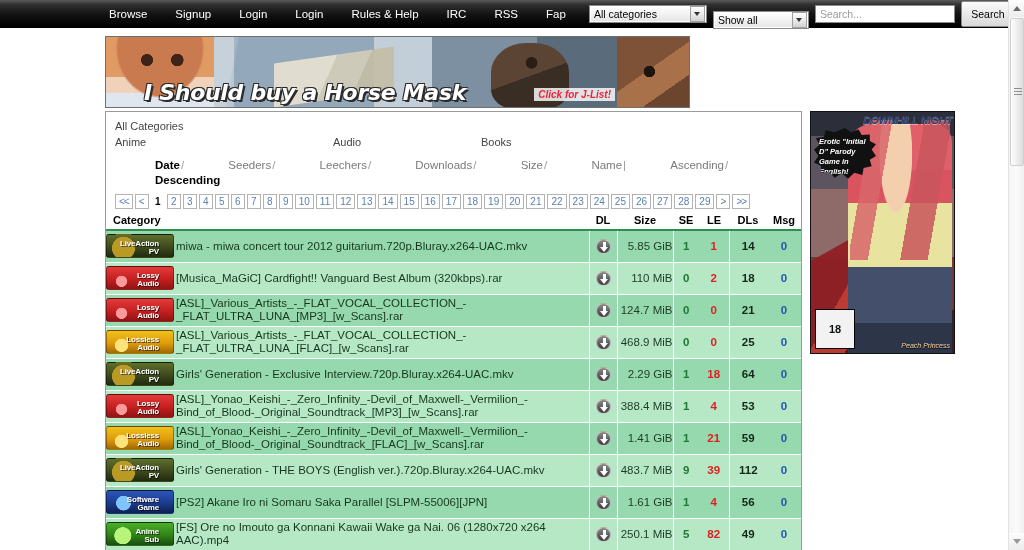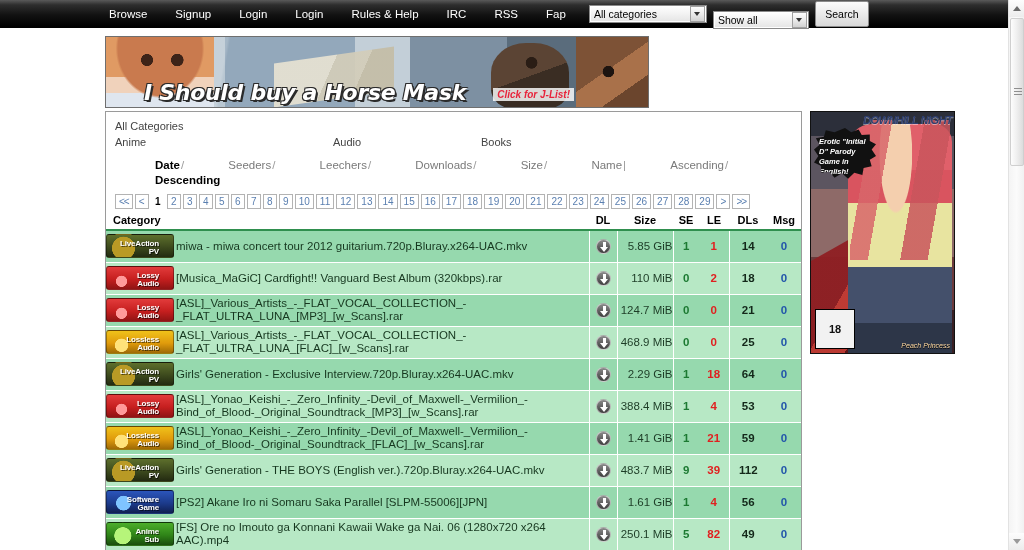--- a/index.html
+++ b/index.html
@@ -56,21 +56,21 @@
   }
   .searchbtn {
     height:19px; min-width:54px; padding:12px 9px;
     background: linear-gradient(to bottom,#fbfbfb 0%,#ececec 45%,#d8d8d8 100%);
     border:1px solid #8a8a8a; border-radius:2px;
     font-size:10.5px; color:#000; display:flex;align-items:center;justify-content:center;
   }
 
   
   .banner {
-    position:absolute; left:105px; top:36px; width:544px; height:72px;
+    position:absolute; left:105px; top:36px; width:585px; height:72px;
     border:1px solid #6f6f6f; overflow:hidden;
     background: linear-gradient(to bottom, #9fb3c4 0%, #7b91a6 40%, #5d7184 100%);
     text-align: right;
   }
   .banner .bg-panel {
     position:absolute; inset:0;
     background:
       linear-gradient(100deg, rgba(255,255,255,.22) 0 8%, rgba(255,255,255,0) 8.5% 18%, rgba(255,255,255,.18) 18.5% 22%, rgba(255,255,255,0) 22.5% 100%),
       linear-gradient(to right, #b9c7d2 0 22%, #93a8bb 22% 46%, #c3cfd8 46% 56%, #7d90a2 56% 74%, #5a6c7c 74% 100%);
   }
@@ -302,20 +302,21 @@
         <div class="arrowbox">
             <i></i>
           </div>
       </div>
       <div class="sel narrow">
         <div class="selval">Show all</div>
         <div class="arrowbox">
             <i></i>
           </div>
       </div>
+      <div class="searchbox">Search...</div>
       <div class="searchbtn">Search</div>
     </div>
   </div>
   <div class="topnav-right-cap"></div>
 
   <div class="banner">
     <div class="bg-panel"></div>
     <div class="newspaper"></div>
     <div class="squirrel"></div>
     <div class="girl"></div>

